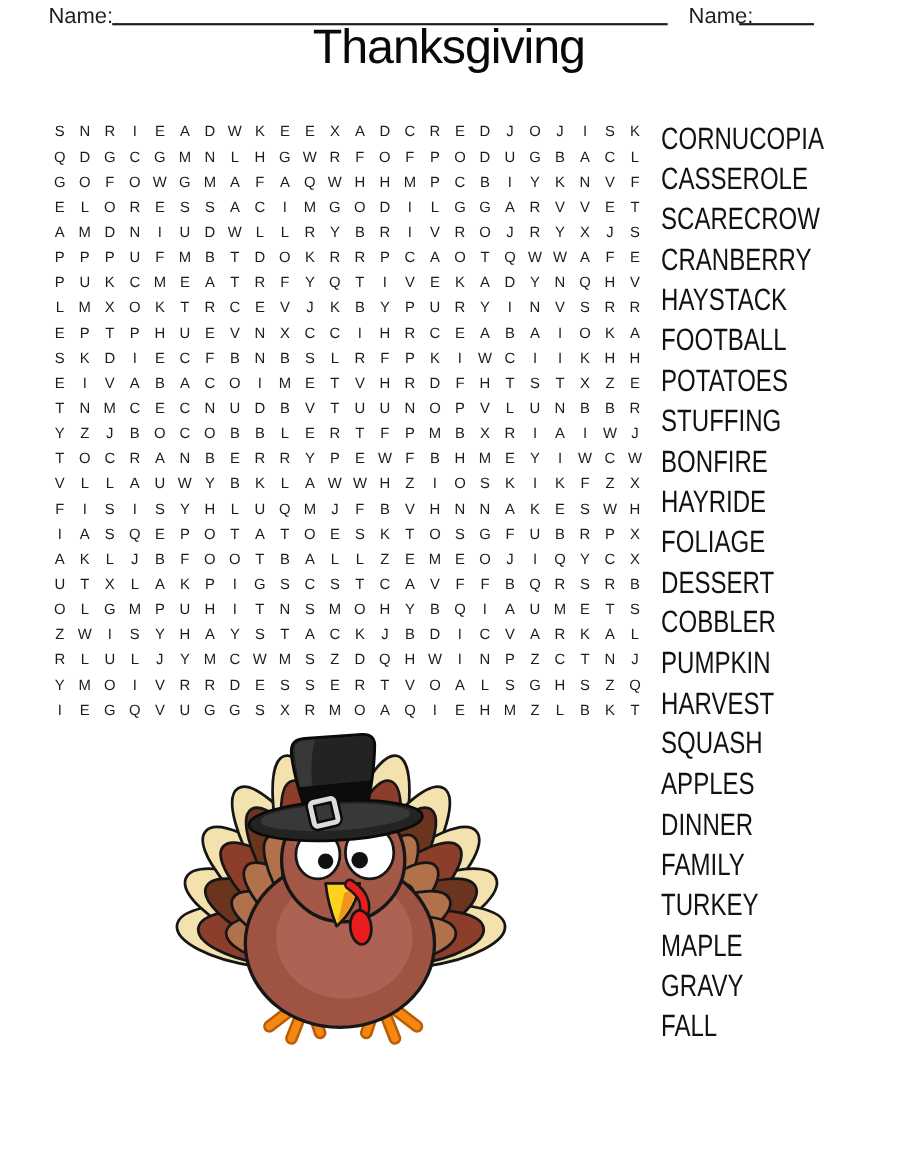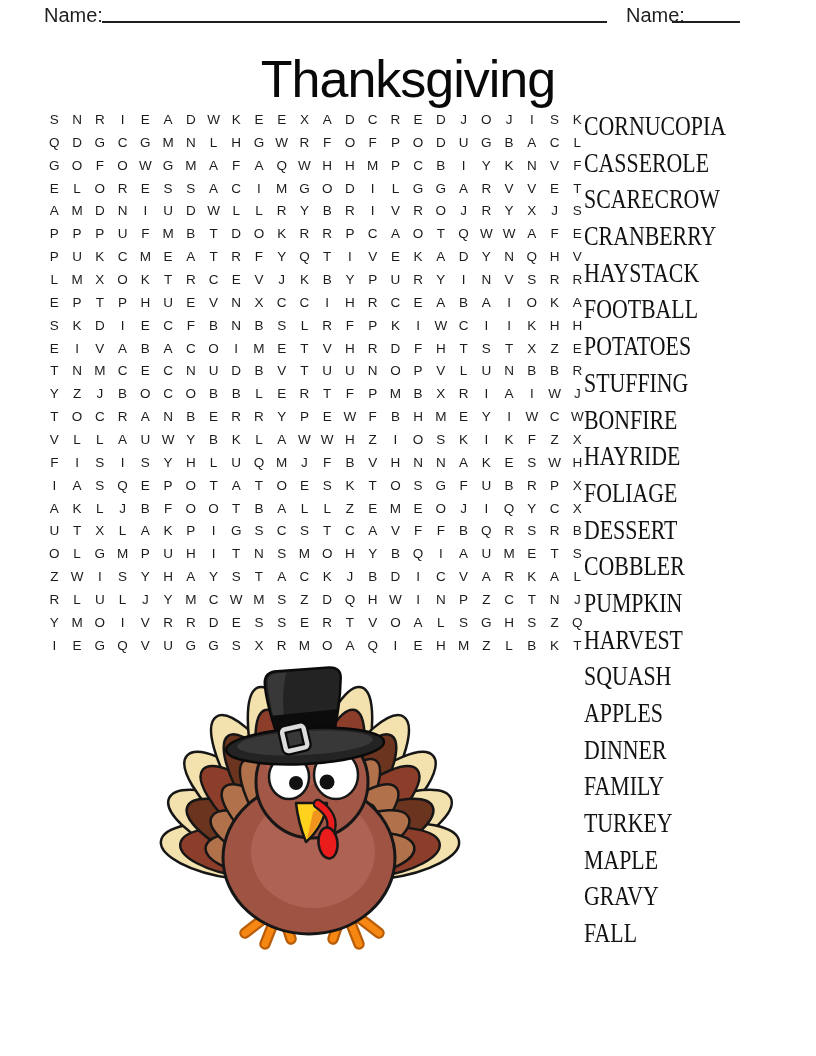--- a/index.html
+++ b/index.html
@@ -9,37 +9,37 @@
   }
   
   .hdr-label{position:absolute;top:4px;font-size:20px;color:#1f1f1f;}
   #name-label{left:44px;}
   #date-label{left:626px;}
   .blank-line{position:absolute;top:2px;height:19px;border-bottom:2px solid #1f1f1f;}
   #name-line{left:102px;width:505px;}
   #date-line{left:672px;width:68px;}
   
   #title{
-    position:absolute;top:49px;left:0;width:100%;text-align:center;
-    font-size:52px;font-weight:400;letter-spacing:-1px;color:#090909;
+    position:absolute;top:18px;left:0;width:100%;text-align:center;
+    font-size:44px;font-weight:400;letter-spacing:-1px;color:#090909;
   }
   
   #grid{
     position:absolute;left:43px;top:108px;
     display:grid;
     grid-template-columns:repeat(24,22.74px);
     grid-template-rows:repeat(24,22.87px);
   }
   .cell{
     display:flex;align-items:center;justify-content:center;
     font-size:13.5px;font-weight:500;color:#1c1c1c;
     font-family:"Liberation Sans",sans-serif;
   }
   
-  #word-list{position:absolute;left:584px;top:108px;font-family:Liberation Serif, serif;}
+  #word-list{position:absolute;left:601px;top:108px;}
   .word-item{
     height:36.7px;line-height:36.7px;font-size:28px;font-weight:400;color:#121212;
     transform:scaleX(.78);transform-origin:0 50%;white-space:nowrap;
   }
   
   #turkey{position:absolute;left:138px;top:666px;width:336px;height:296px;}
 </style>
 </head>
 <body>
 

